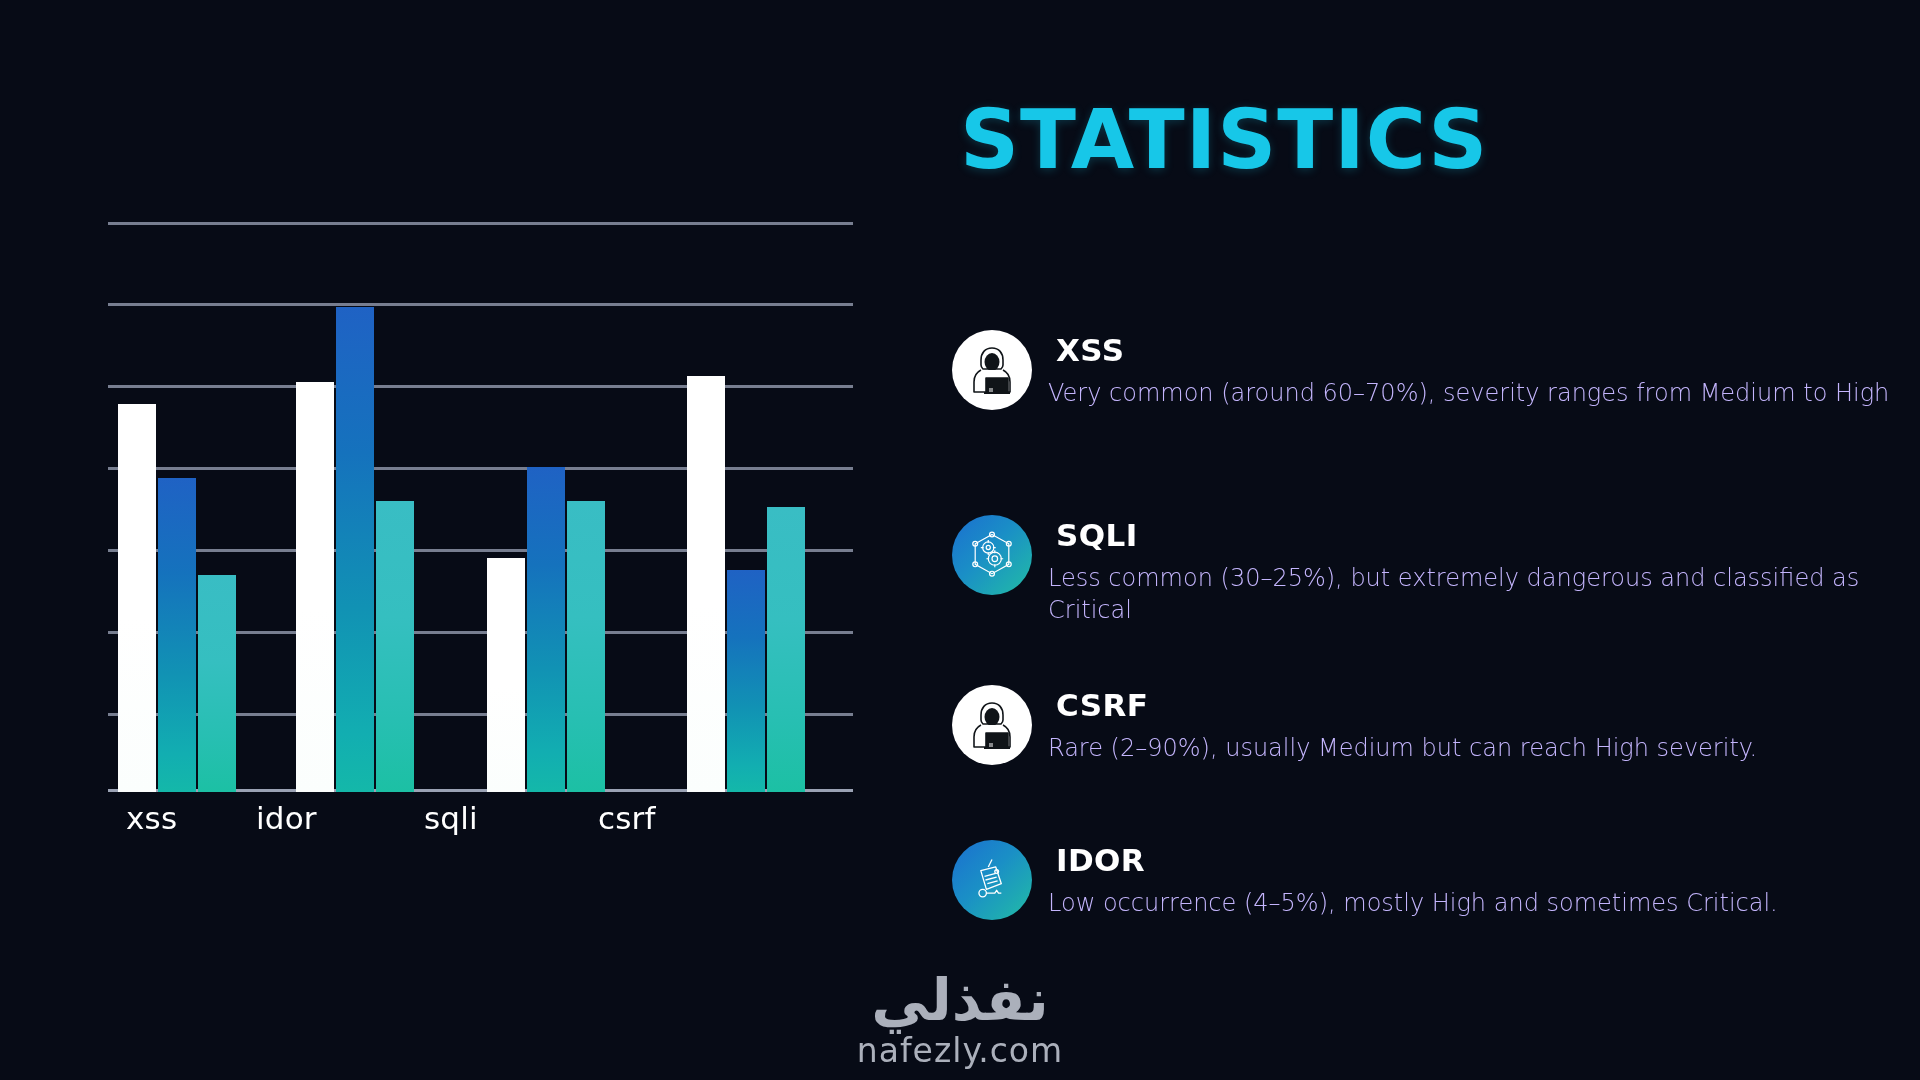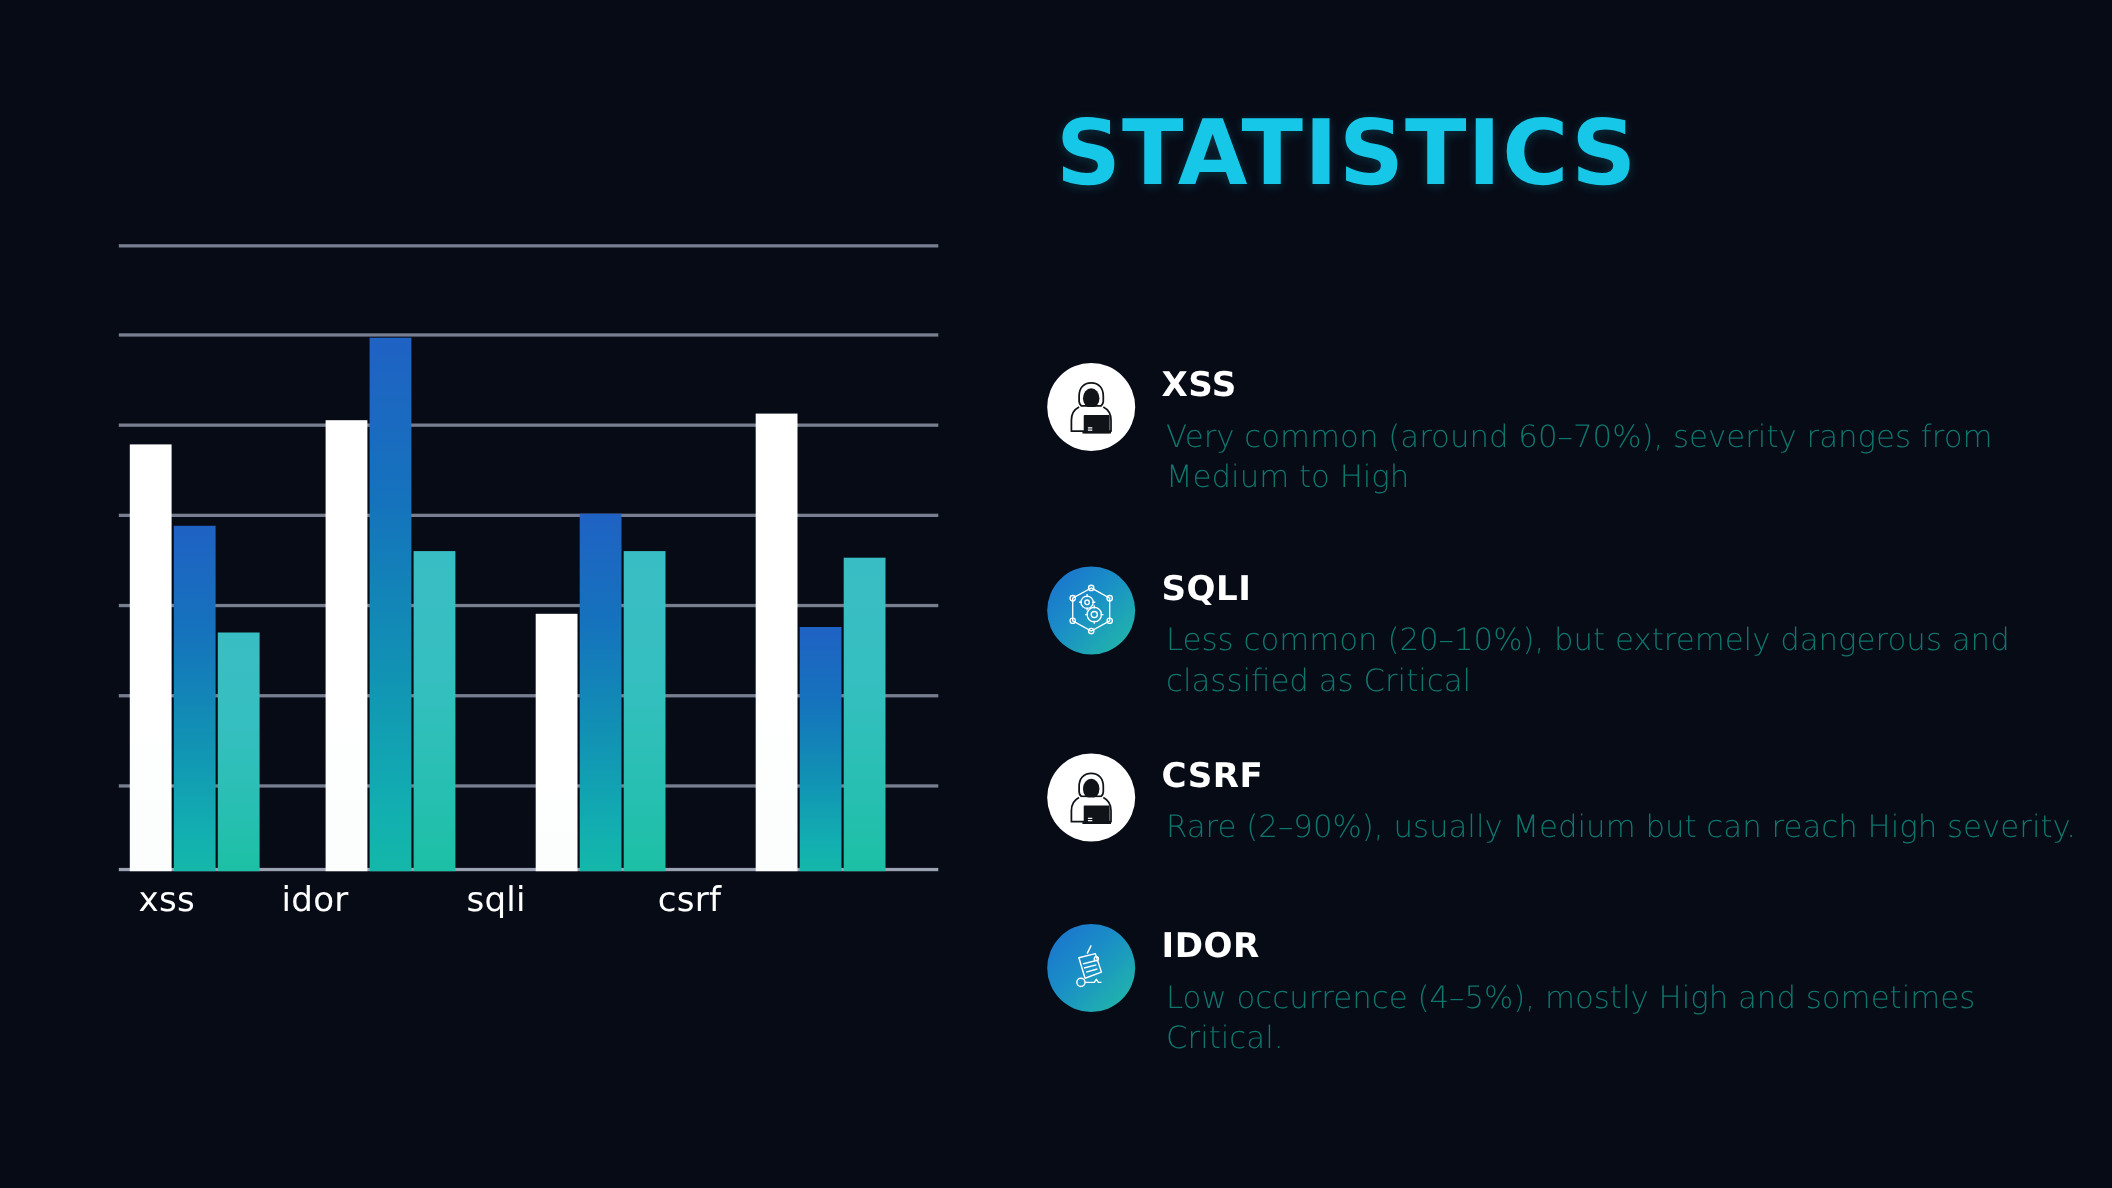--- a/index.html
+++ b/index.html
@@ -34,22 +34,22 @@
     color:#17c7e8;font-family:"DejaVu Sans",sans-serif;
     text-shadow:0 2px 10px rgba(23,199,232,.22);
   }
   .item{position:absolute;left:52px;width:960px;}
   .badge{position:absolute;left:0;top:0;width:80px;height:80px;border-radius:50%;
          display:flex;align-items:center;justify-content:center;overflow:hidden;}
   .badge.white-badge{background:#ffffff;}
   .badge.grad-badge{background:linear-gradient(135deg,#1b6fd0 0%,#1a8fc6 45%,#22bda5 100%);}
   .item-head{position:absolute;left:104px;top:2px;font-size:31px;font-weight:bold;
              color:#ffffff;font-family:"DejaVu Sans",sans-serif;letter-spacing:.4px;}
-  .item-desc{position:absolute;left:108px;top:48px;width:850px;font-size:28px;line-height:1.33;
-             color:#0f766e;font-family:"DejaVu Sans",sans-serif;font-weight:300;}
+  .item-desc{position:absolute;left:96px;top:48px;width:850px;font-size:24px;line-height:1.33;
+             color:#c4b5fd;font-family:"DejaVu Sans",sans-serif;font-weight:300;}
 
   
   .watermark{position:absolute;left:0;right:0;bottom:10px;text-align:center;}
   .wm-ar{font-size:58px;font-weight:bold;color:#b9bec9;letter-spacing:2px;
          font-family:"DejaVu Sans",sans-serif;line-height:1.05;opacity:.92;}
   .wm-en{font-size:33px;color:#b9bec9;letter-spacing:1px;
          font-family:"DejaVu Sans",sans-serif;opacity:.92;}
 </style>
 </head>
 <body>
@@ -135,21 +135,21 @@
             <circle cx="26" cy="22" r="6"></circle>
               <circle cx="26" cy="22" r="2.2"></circle>
             <circle cx="33" cy="34" r="7"></circle>
               <circle cx="33" cy="34" r="3"></circle>
             <path d="M26 14v3M26 27v3M18 22h3M31 22h3"></path>
             <path d="M33 25v3M33 40v3M24 34h3M39 34h3"></path>
           </g>
         </svg>
       </div>
       <div class="item-head">SQLI</div>
-      <div class="item-desc"> Less common (20–10%), but extremely dangerous and  classified as Critical</div>
+      <div class="item-desc"> Less common (30–25%), but extremely dangerous and  classified as Critical</div>
     </div>
 
     <div class="item" style="top:685px;">
       <div class="badge white-badge">
         <svg width="60" height="60" viewBox="0 0 60 60" aria-hidden="true">
           <g fill="none" stroke="#101418" stroke-width="1.6" stroke-linejoin="round">
             <path d="M30 8c-7 0-11 5-11 12v5c0 2 1 3 2 4h18c1-1 2-2 2-4v-5c0-7-4-12-11-12z" fill="#ffffff"></path>
             <ellipse cx="30" cy="22" rx="7.5" ry="9" fill="#101418" stroke="none"></ellipse>
             <path d="M19 30c-4 2-7 6-7 12v10h36V42c0-6-3-10-7-12" fill="#ffffff"></path>
             <rect x="24" y="38" width="22" height="15" fill="#101418" stroke="#101418"></rect>
@@ -173,14 +173,18 @@
             <path d="M24 44 h9 l2 -3 l2 3 h3"></path>
             <circle cx="35" cy="21" r="2"></circle>
           </g>
         </svg>
       </div>
       <div class="item-head">IDOR</div>
       <div class="item-desc">Low occurrence (4–5%), mostly High and sometimes Critical.</div>
     </div>
   </div>
 
+  <div class="watermark">
+    <div class="wm-ar">نفذلي</div>
+    <div class="wm-en">nafezly.com</div>
+  </div>
 
 </div>
 
 </body></html>

